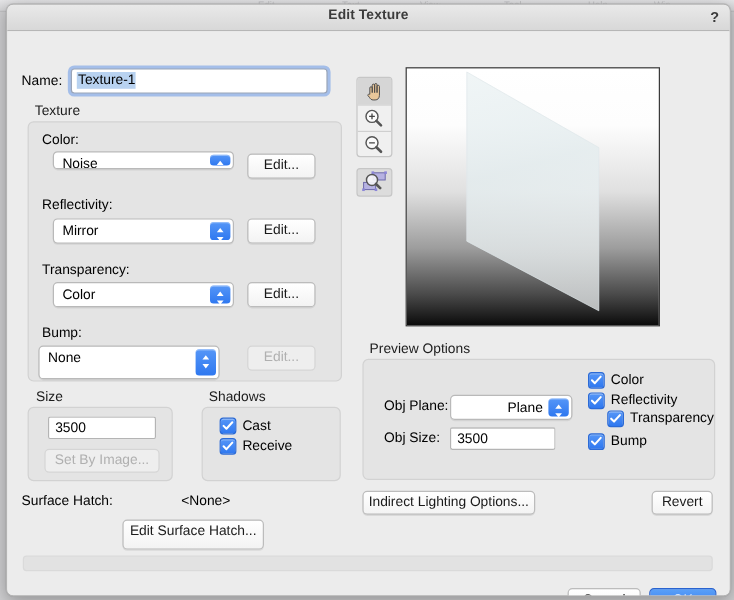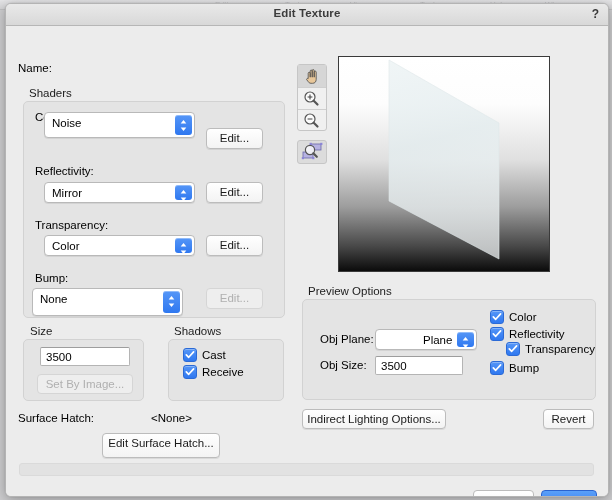--- a/index.html
+++ b/index.html
@@ -215,26 +215,29 @@
 <div class="window">
 
   <div class="titlebar">
     <div class="title">Edit Texture</div>
     <div class="help-btn">?</div>
   </div>
 
   <div class="body">
 
     <div class="lbl" style="left:12px; top:36px;">Name:</div>
-
-    <div class="grouplbl" style="left:23px; top:61px;">Shaders</div>
+    <div class="namefield" style="left:53px; top:31px; width:214px; height:21px;">
+      <span class="seltext">Texture-1</span>
+    </div>
+
+    <div class="grouplbl" style="left:23px; top:61px;">Texture</div>
     <div class="groupbox" style="left:17px; top:75px; width:260px; height:215px;"></div>
 
     <div class="lbl" style="left:29px; top:85px;">Color:</div>
-    <div class="popup" style="left:38px; top:86px; width:151px; height:26px;">
+    <div class="popup" style="left:38px; top:100px; width:151px; height:15px;">
       <span>Noise</span>
       <span class="chev">
         <svg width="9" height="13" viewBox="0 0 9 13">
             <path d="M4.5 1 L7.3 4.6 L1.7 4.6 Z" fill="#fff"></path>
             <path d="M4.5 12 L7.3 8.4 L1.7 8.4 Z" fill="#fff"></path>
           </svg>
       </span>
     </div>
     <div class="pbtn" style="left:200px; top:102px; width:57px; height:21px; line-height:19px;">Edit...</div>
 

